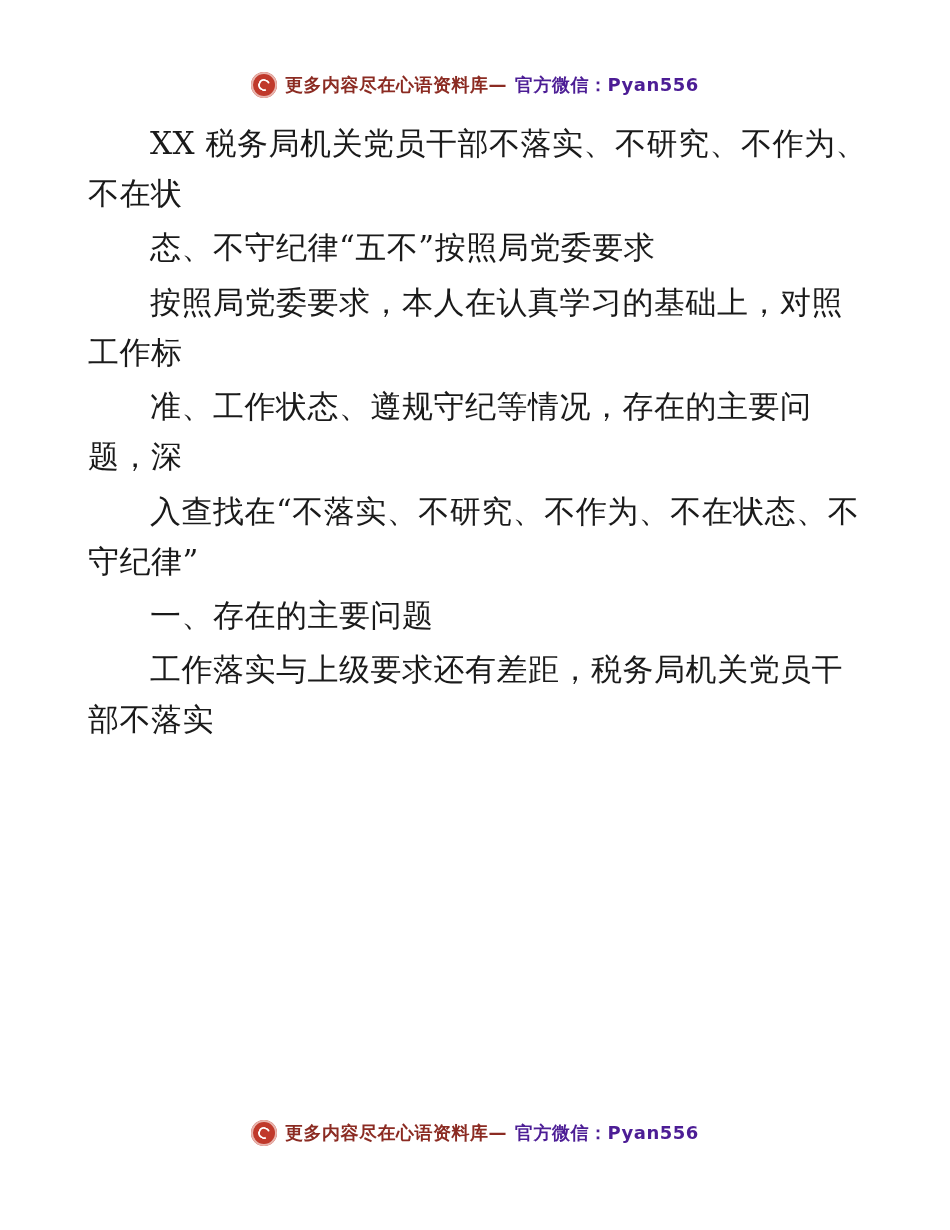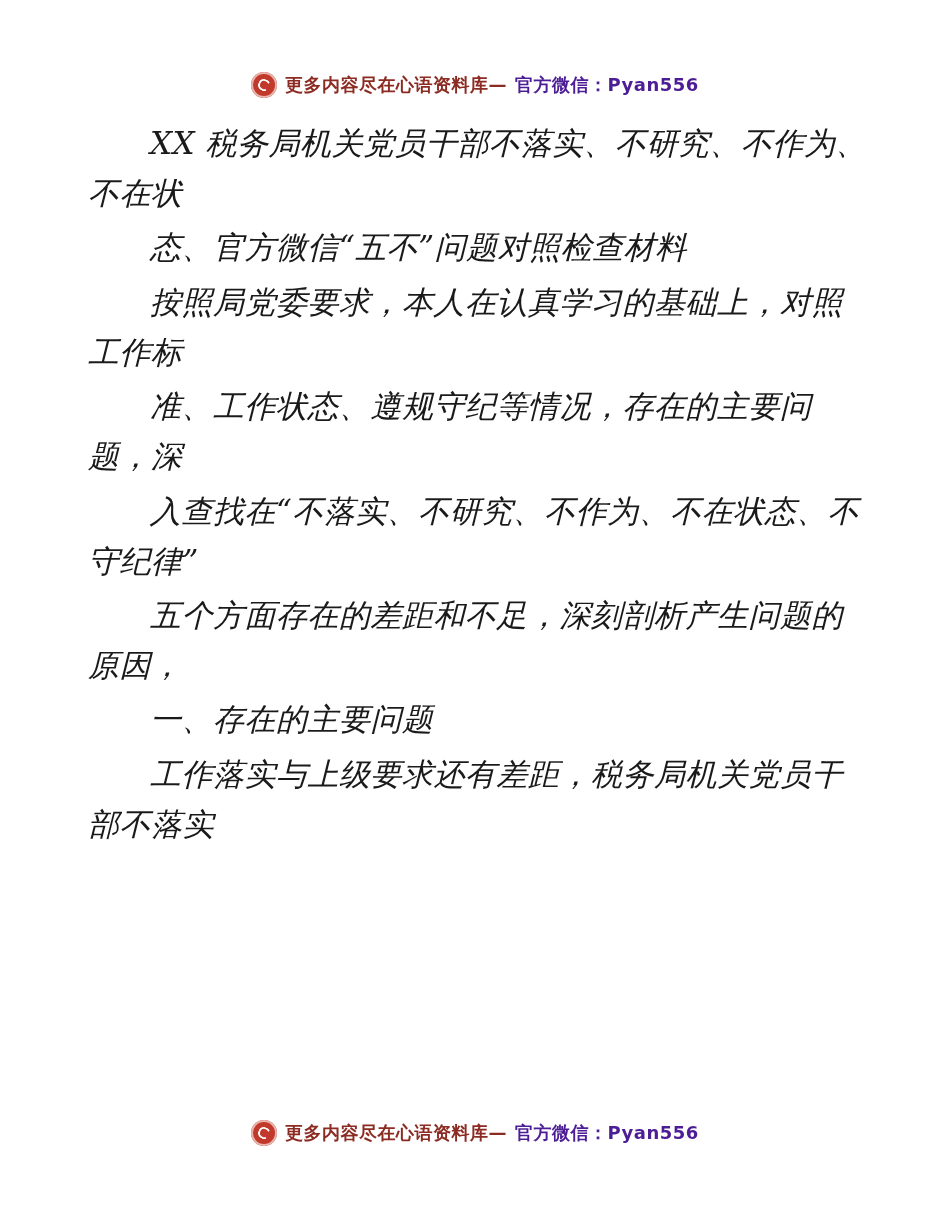--- a/index.html
+++ b/index.html
@@ -69,21 +69,20 @@
 
   
   .doc-body {
     position: absolute;
     left: 88px;
     top: 118px;
     width: 780px;
     color: #1a1a1a;
     font-size: 31px;
     line-height: 1.62;
-    font-style: italic;
   }
   .para {
     margin: 0 0 4px 0;
     text-indent: 2em;
     letter-spacing: 0.5px;
     font-weight: 500;
   }
 </style>
 </head>
 <body>
@@ -91,25 +90,24 @@
 <div class="page">
 
   <div class="watermark watermark-top">
     <span class="wm-logo"></span>
     <span class="wm-text-dark">更多内容尽在心语资料库—</span>
     <span class="wm-text-light">官方微信：Pyan556</span>
   </div>
 
   <div class="doc-body">
     <p class="para">XX 税务局机关党员干部不落实、不研究、不作为、不在状</p>
-    <p class="para">态、官方微信“五不”问题对照检查材料</p>
+    <p class="para">态、不守纪律“五不”按照局党委要求</p>
     <p class="para">按照局党委要求，本人在认真学习的基础上，对照工作标</p>
     <p class="para">准、工作状态、遵规守纪等情况，存在的主要问题，深</p>
     <p class="para">入查找在“不落实、不研究、不作为、不在状态、不守纪律”</p>
-    <p class="para">五个方面存在的差距和不足，深刻剖析产生问题的原因，</p>
     <p class="para">一、存在的主要问题</p>
     <p class="para">工作落实与上级要求还有差距，税务局机关党员干部不落实</p>
   </div>
 
   <div class="watermark watermark-bottom">
     <span class="wm-logo"></span>
     <span class="wm-text-dark">更多内容尽在心语资料库—</span>
     <span class="wm-text-light">官方微信：Pyan556</span>
   </div>
 

